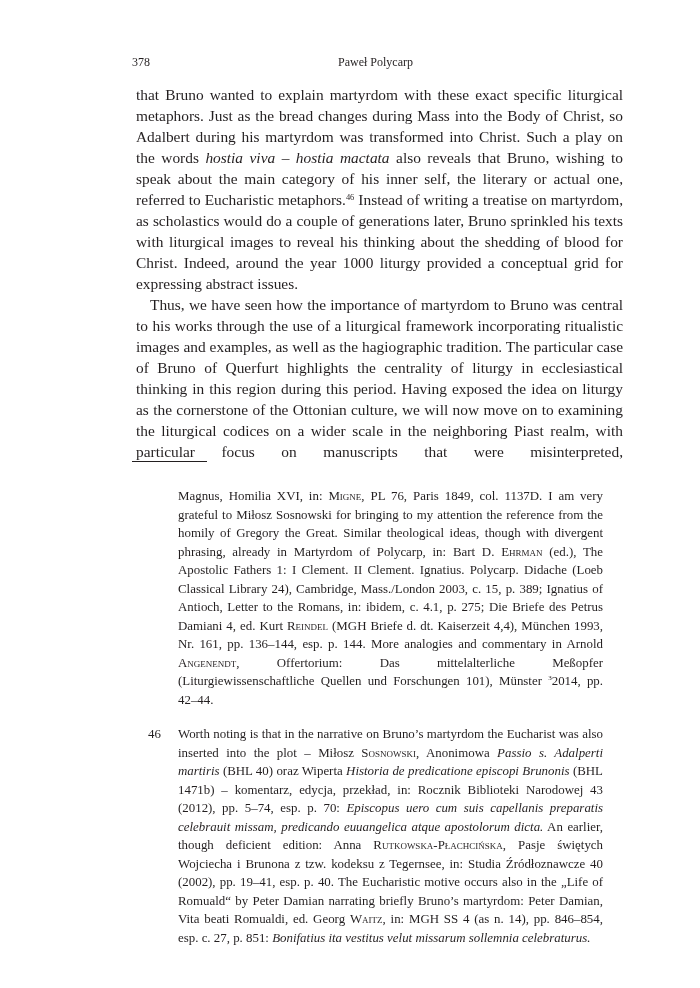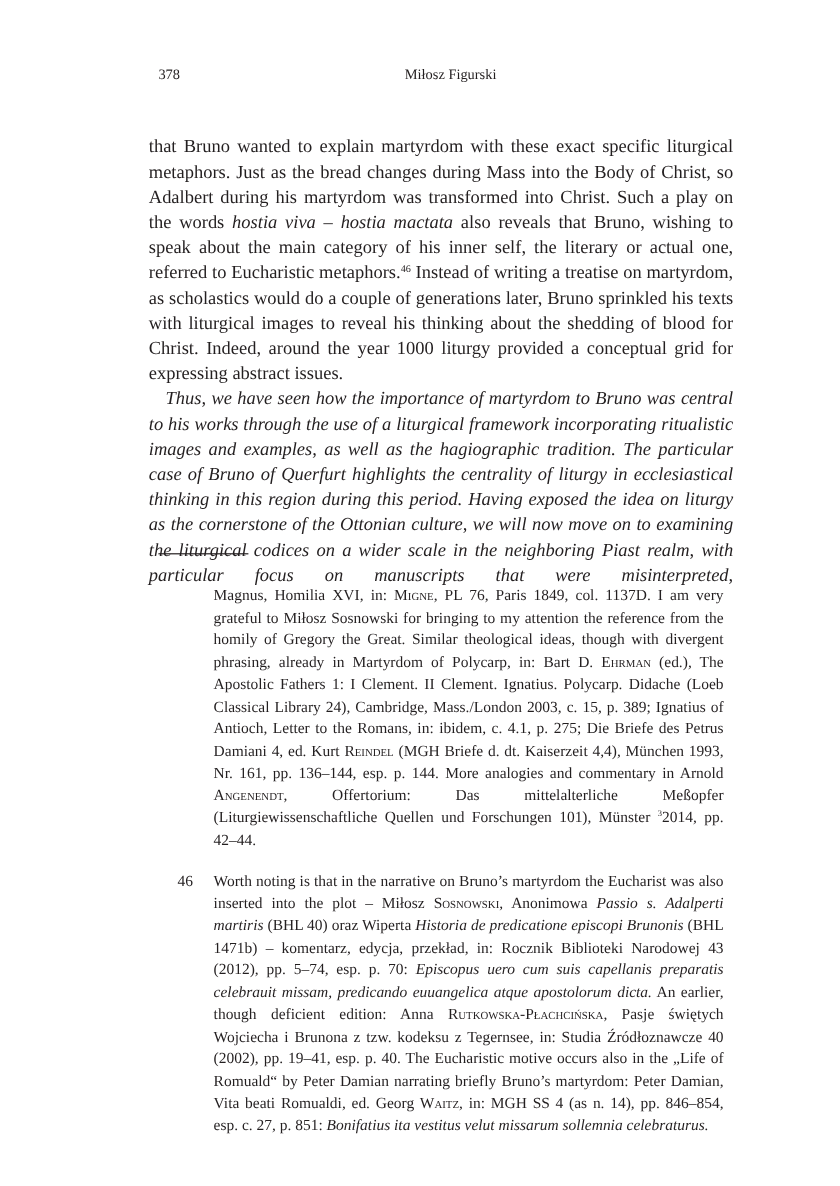--- a/index.html
+++ b/index.html
@@ -1,38 +1,38 @@
 <!DOCTYPE html>
 <html><head>
 <meta charset="utf-8">
 <style>
   html, body { margin:0; padding:0; background:#ffffff; }
   body { width:700px; height:988px; position:relative; overflow:hidden; color:#231f20;
          font-family:"Liberation Serif","DejaVu Serif",serif; }
   .header { position:absolute; top:55px; left:132px; width:487px; height:22px; font-size:12px; }
   .header .pg { position:absolute; left:0; top:0; }
   .header .runhead { position:absolute; left:0; right:0; top:0; text-align:center; }
-  .main { position:absolute; top:84px; left:124px; width:487px; font-size:15.4px; line-height:21px;margin-top:28px; }
+  .main { position:absolute; top:84px; left:136px; width:487px; font-size:15.4px; line-height:21px; }
   .main p { margin:0; text-align:justify; text-align-last:left; }
   .main p.indent { text-indent:14px; }
-  .main p.noend { text-align-last:justify;font-style:italic; }
+  .main p.noend { text-align-last:justify; }
   .rule { position:absolute; top:461px; left:132px; width:75px; border-top:1px solid #231f20; height:0; }
   .notes { position:absolute; top:471px; left:132px; width:487px; font-size:12.9px; line-height:18.5px; }
   .note { position:relative; padding-left:30px; text-align:justify; margin:16px; }
   .note .num { position:absolute; left:0; top:0; }
   .sc { font-variant:small-caps; }
   sup { font-size:0.55em; line-height:0; vertical-align:0.65em; }
   i { font-style:italic; }
 </style>
 </head>
 <body>
 
 <div class="header">
   <span class="pg">378</span>
-  <span class="runhead">Miłosz Figurski</span>
+  <span class="runhead">Paweł Polycarp</span>
 </div>
 
 <div class="main">
   <p><span>that Bruno wanted to explain martyrdom with these exact specific liturgical metaphors. Just as the bread changes during Mass into the Body of Christ, so Adalbert during his martyrdom was transformed into Christ. Such a play on the words </span><i>hostia viva – hostia mactata</i><span> also reveals that Bruno, wishing to speak about the main category of his inner self, the literary or actual one, referred to Eucharistic metaphors.</span><sup>46</sup><span> Instead of writing a treatise on martyrdom, as scholastics would do a couple of generations later, Bruno sprinkled his texts with liturgical images to reveal his thinking about the shedding of blood for Christ. Indeed, around the year 1000 liturgy provided a conceptual grid for expressing abstract issues.</span></p>
   <p class="indent noend">Thus, we have seen how the importance of martyrdom to Bruno was central to his works through the use of a liturgical framework incorporating ritualistic images and examples, as well as the hagiographic tradition. The particular case of Bruno of Querfurt highlights the centrality of liturgy in ecclesiastical thinking in this region during this period. Having exposed the idea on liturgy as the cornerstone of the Ottonian culture, we will now move on to examining the liturgical codices on a wider scale in the neighboring Piast realm, with particular focus on manuscripts that were misinterpreted,</p>
 </div>
 
 <div class="rule"></div>
 
 <div class="notes">

